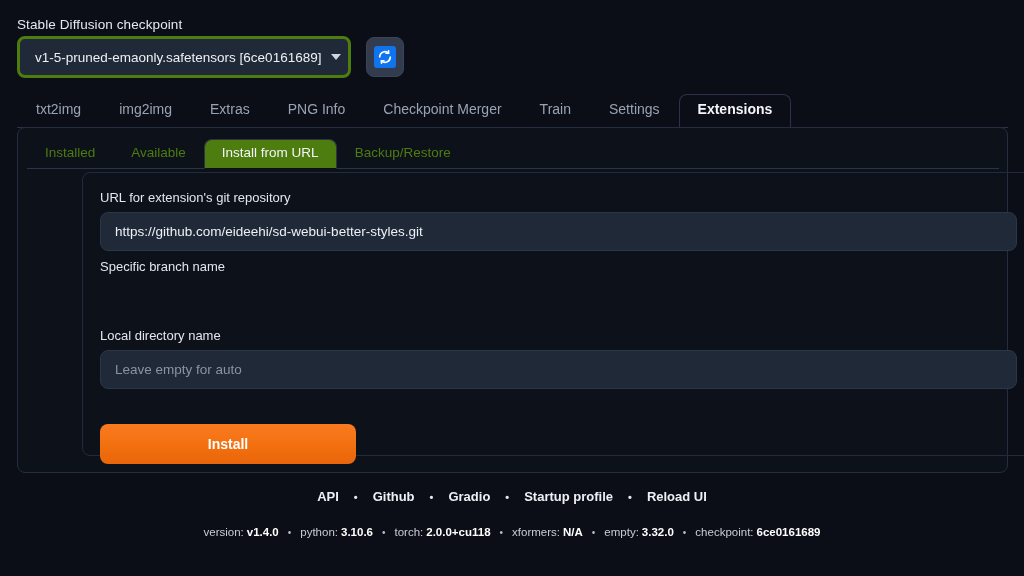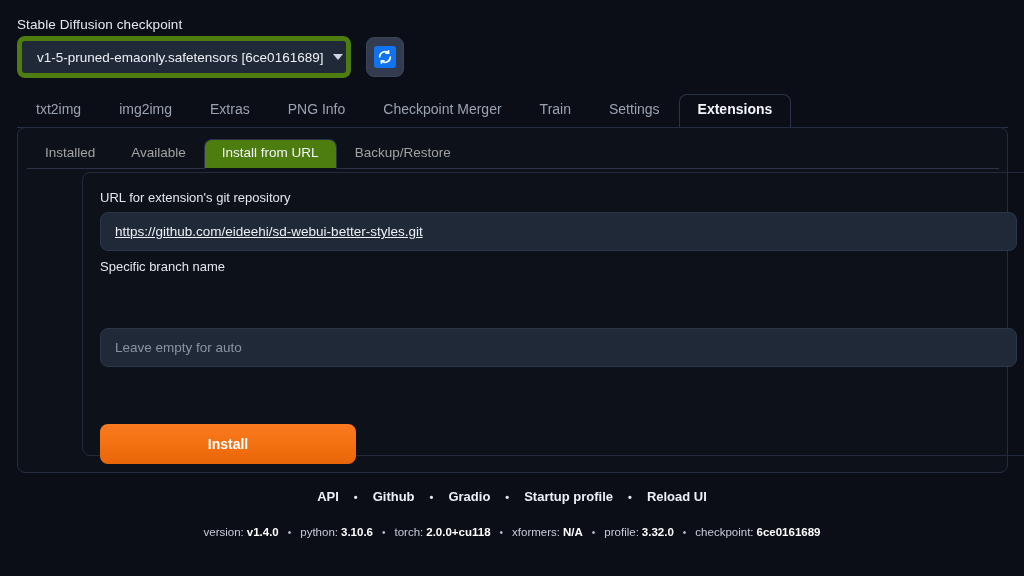--- a/index.html
+++ b/index.html
@@ -13,21 +13,21 @@
 
   
   .ckpt-label {
     position: absolute; left: 17px; top: 17px;
     font-size: 13.5px; color: #e6e8ee; letter-spacing: .1px;
   }
   .ckpt-row { position: absolute; left: 17px; top: 36px; display: flex; align-items: center; gap: 15px; }
   .dropdown {
     width: 334px; height: 42px;
     background: #1f2937;
-    border: 5px solid #4d7c0f;
+    border: 3px solid #4d7c0f;
     border-radius: 8px;
     display: flex; align-items: center; justify-content: space-between;
     padding: 0 14px 0 15px;
     cursor: pointer;
   }
   .dropdown .val { font-size: 13.5px; color: #eef0f5; white-space: nowrap; }
   .caret {
     width: 0; height: 0;
     border-left: 5.5px solid transparent;
     border-right: 5.5px solid transparent;
@@ -83,21 +83,21 @@
   }
 
   
   .subtabs {
     position: absolute; left: 9px; top: 9px;
     width: 972px; height: 32px;
     display: flex; align-items: flex-end;
     border-bottom: 1px solid #2a3347;
   }
   .subtab {
-    font-size: 13.5px; color: #a3a3a3;
+    font-size: 13.5px; color: #4d7c0f;
     padding: 5px 17px 8px 17px;
     cursor: pointer; white-space: nowrap;
     border: 1px solid transparent;
     position: relative; bottom: -1px;
   }
   .subtab.active {
     color: #f3f5f9;
     background: #4d7c0f;
     border: 1px solid #2a3347;
     border-bottom-color: #0d1119;
@@ -120,21 +120,21 @@
   .input {
     width: 917px; height: 39px;
     background: #1f2937;
     border: 1px solid #2b3648;
     border-radius: 8px;
     display: flex; align-items: center;
     padding: 0 14px;
     font-size: 13.5px;
     cursor: text;
   }
-  .input .text { color: #eef0f5; text-decoration: underline; }
+  .input .text { color: #eef0f5; }
   .input .ph { color: #8b93a3; }
 
   .install-btn {
     position: absolute; left: 17px; top: 251px;
     width: 256px; height: 40px;
     background: linear-gradient(180deg, #f97b20 0%, #f2700f 55%, #e9650a 100%);
     border: none; border-radius: 8px;
     color: #ffffff; font-size: 14px; font-weight: bold;
     font-family: "Liberation Sans", sans-serif;
     display: flex; align-items: center; justify-content: center;
@@ -209,20 +209,21 @@
         <div class="input">
           <span class="text">https://github.com/eideehi/sd-webui-better-styles.git</span>
         </div>
       </div>
 
       <div class="field" style="top:86px;">
         <label class="field-label">Specific branch name</label>
       </div>
 
       <div class="field" style="top:155px;">
+        <label class="field-label">Local directory name</label>
         <div class="input">
           <span class="ph">Leave empty for auto</span>
         </div>
       </div>
 
       <button class="install-btn">Install</button>
     </div>
   </div>
 
   <div class="footer">
@@ -252,21 +253,21 @@
         <span class="k">torch:</span>
         <span class="v">2.0.0+cu118</span>
       </span>
       <span class="sep">•</span>
       <span class="seg">
         <span class="k">xformers:</span>
         <span class="v">N/A</span>
       </span>
       <span class="sep">•</span>
       <span class="seg">
-        <span class="k">profile:</span>
+        <span class="k">empty:</span>
         <span class="v">3.32.0</span>
       </span>
       <span class="sep">•</span>
       <span class="seg">
         <span class="k">checkpoint:</span>
         <span class="v">6ce0161689</span>
       </span>
     </div>
   </div>
 

